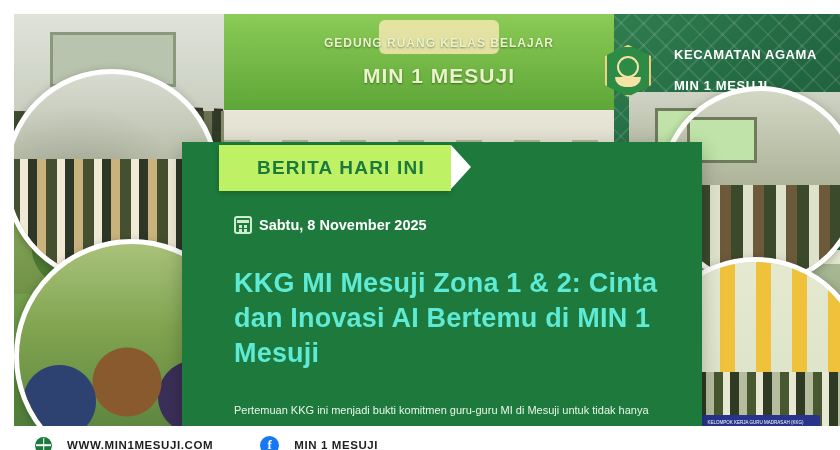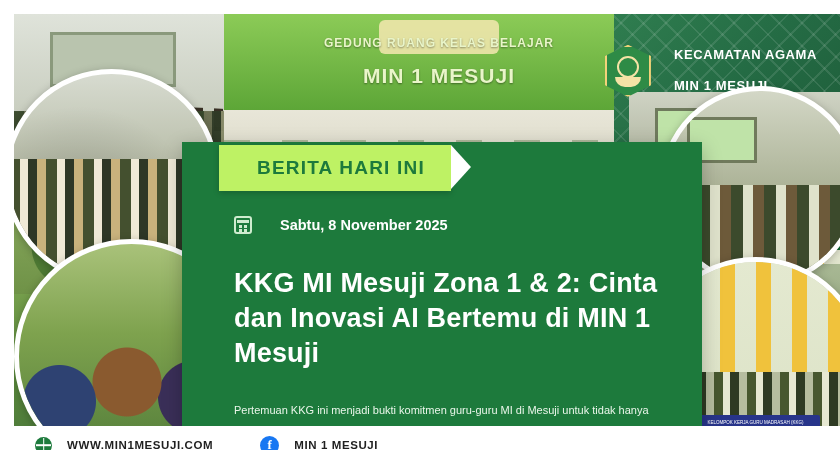--- a/index.html
+++ b/index.html
@@ -234,38 +234,38 @@
     box-shadow:0 2px 6px rgba(0,0,0,.2);
   }
   .badge:after{
     content:""; position:absolute; right:-20px; top:0;
     border-top:22.5px solid transparent;
     border-bottom:22.5px solid transparent;
     border-left:20px solid #ffffff;
   }
 
   .dateline {
-    display:flex; align-items:center; gap:21px;
+    display:flex; align-items:center; gap:0;
     color:#ffffff; font-size:14.5px; font-weight:bold;
     margin: 8px 0 12px 2px;
   }
   .cal-icon{
     width:17px; height:17px; border:2px solid #cfeccf; border-radius:3px;
     position:relative; flex:0 0 auto;
   }
   .cal-icon:before{
     content:""; position:absolute; left:1px; right:1px; top:2px; height:3px; background:#cfeccf;
   }
   .cal-icon:after{
     content:""; position:absolute; left:3px; top:7px; width:3px; height:3px; background:#cfeccf;
     box-shadow:5px 0 0 #cfeccf, 0 4px 0 #cfeccf, 5px 4px 0 #cfeccf;
   }
 
   .headline{
-    color:#ffffff;
+    color:#5eead4;
     font-size:27px;
     font-weight:bold;
     line-height:1.3;
     letter-spacing:.2px;
     margin-left:2px;
   }
   .body-text{
     color:#eaf6ea;
     font-size:11px;
     line-height:1.78;

